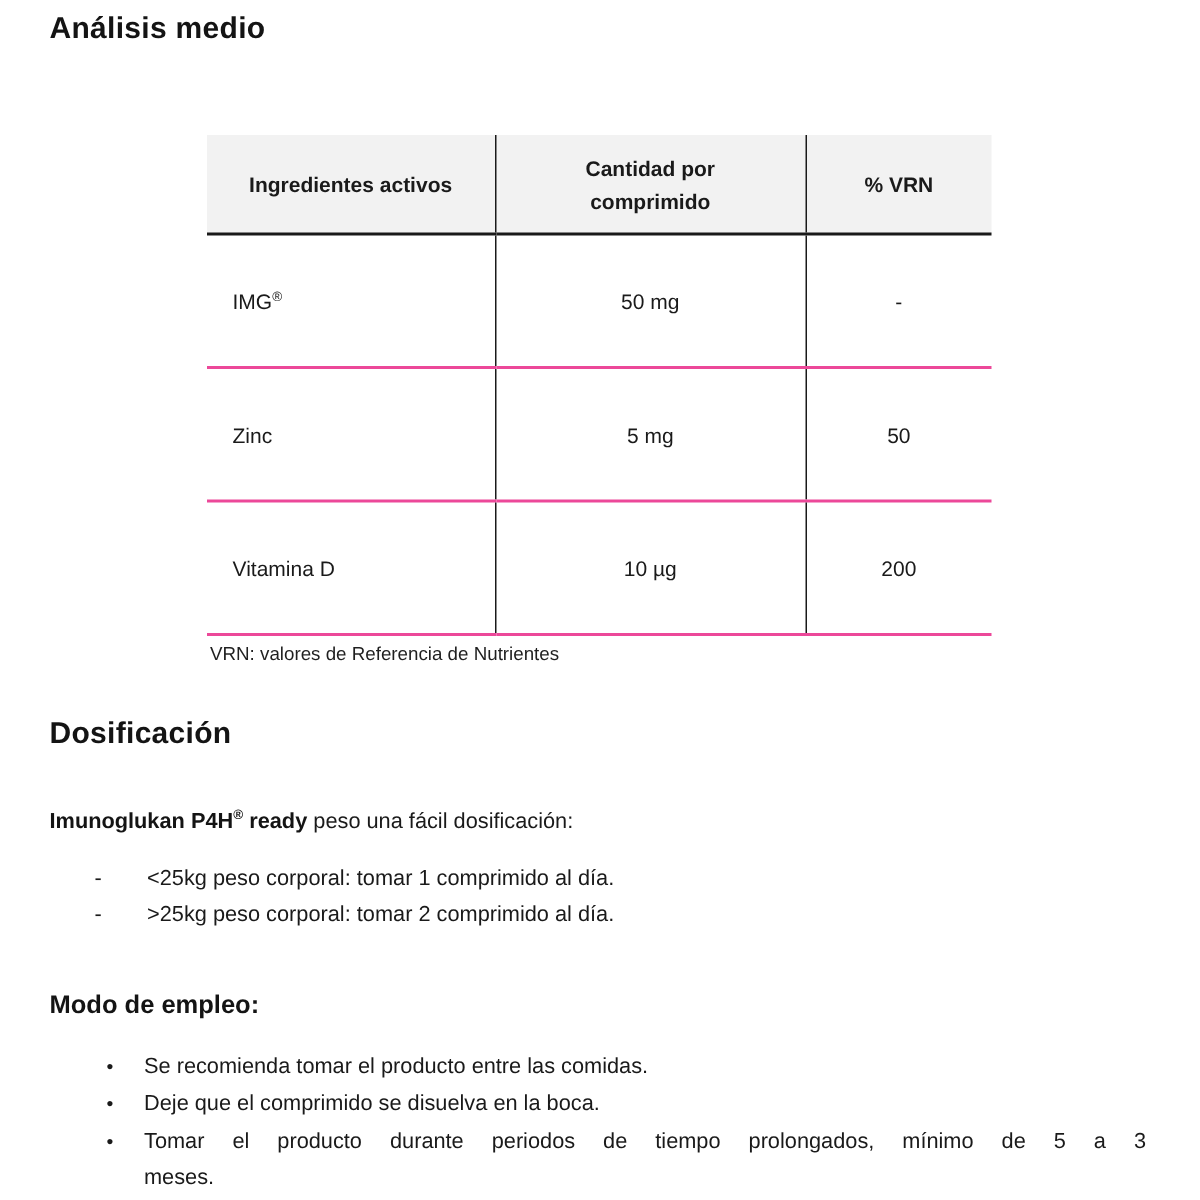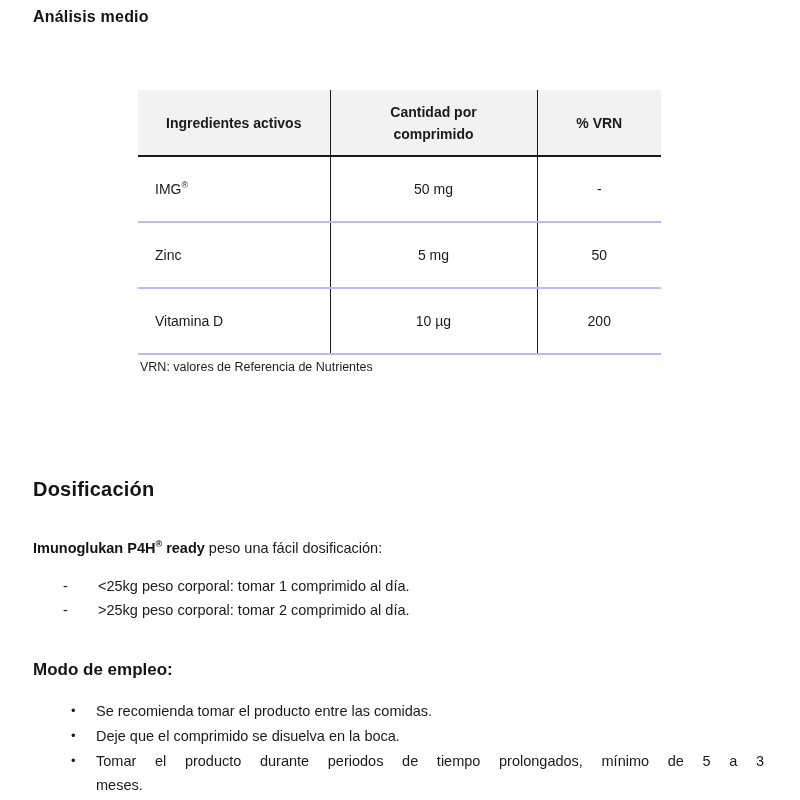--- a/index.html
+++ b/index.html
@@ -14,21 +14,21 @@
     height: 800px;
     background: #ffffff;
     overflow: hidden;
   }
 
   
   .doc-title {
     position: absolute;
     left: 33px;
     top: 8px;
-    font-size: 16px;
+    font-size: 20px;
     font-weight: 700;
     color: #141414;
     letter-spacing: 0.2px;
   }
   .section-heading {
     position: absolute;
     left: 33px;
     font-size: 20px;
     font-weight: 700;
     color: #141414;
@@ -56,23 +56,23 @@
   table.analysis th {
     background: #f2f2f2;
     font-weight: 700;
     height: 66px;
     text-align: center;
     vertical-align: middle;
     border-bottom: 2px solid #1a1a1a;
     line-height: 22px;
   }
   table.analysis td {
-    height: 66px;
+    height: 89px;
     vertical-align: middle;
-    border-bottom: 2px solid #c4b5fd;
+    border-bottom: 2px solid #ec4899;
   }
   table.analysis th:nth-child(1),
   table.analysis th:nth-child(2),
   table.analysis td:nth-child(1),
   table.analysis td:nth-child(2) {
     border-right: 1.5px solid #1a1a1a;
   }
   table.analysis td:nth-child(1) {
     text-align: left;
     padding-left: 17px;

